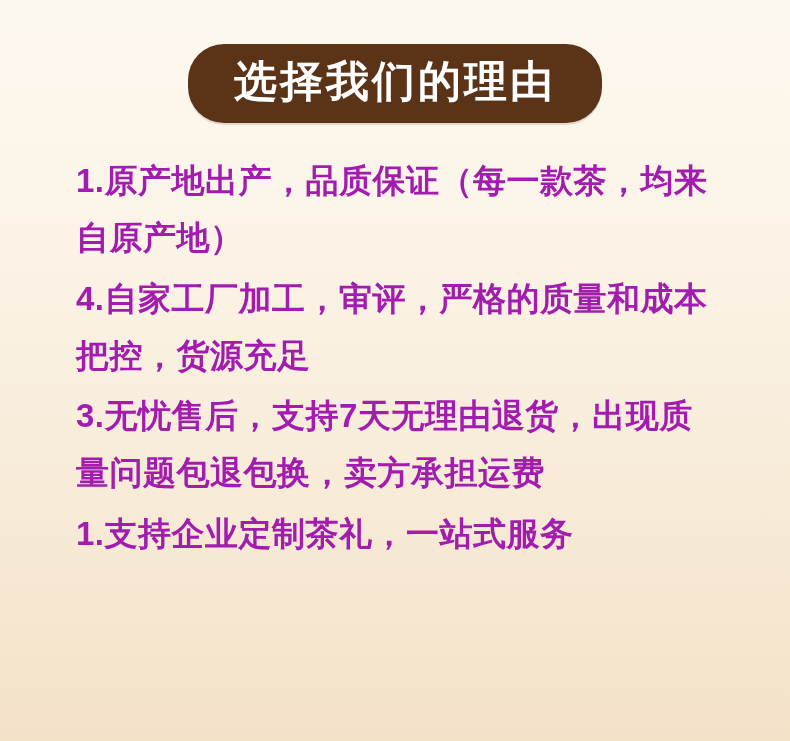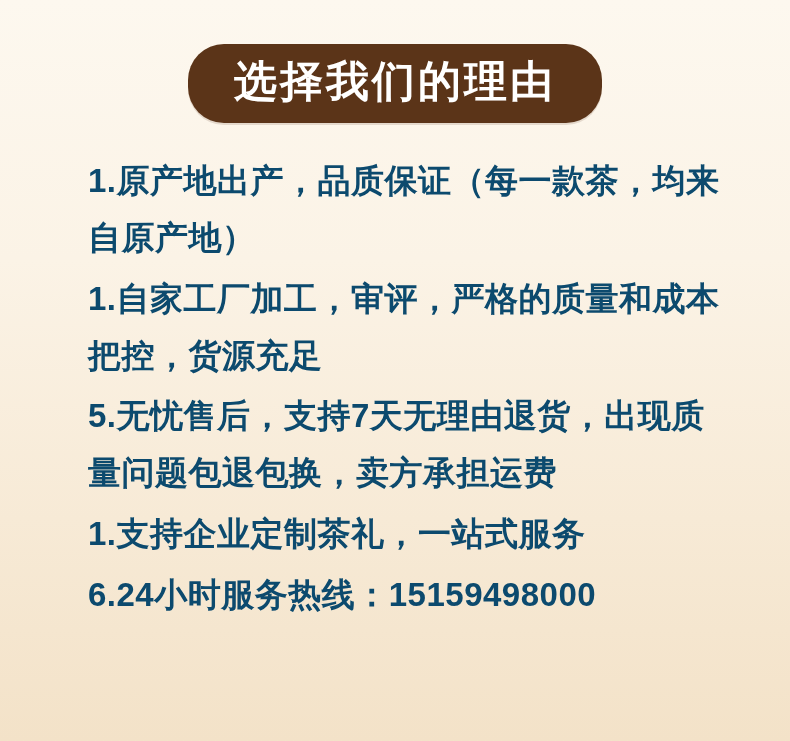--- a/index.html
+++ b/index.html
@@ -35,39 +35,38 @@
     letter-spacing: 3px;
     line-height: 1.1;
     white-space: nowrap;
     box-shadow: 0 2px 0 rgba(91,52,24,0.15);
   }
   .list {
     margin-top: 30px;
     padding: 0 66px 0 76px;
   }
   .item {
-    color: #0c4a6e;
+    color: #a21caf;
     font-size: 33px;
     font-weight: bold;
     line-height: 1.72;
     letter-spacing: 0.5px;
     text-indent: 0;
-    margin: 0 0 4px 12px;
+    margin: 0 0 4px 0;
   }
 </style>
 </head>
 <body>
 
 <div class="page">
 
   <div class="title-wrap">
     <div class="title-pill">选择我们的理由</div>
   </div>
 
   <div class="list">
     <p class="item">1.原产地出产，品质保证（每一款茶，均来自原产地）</p>
-    <p class="item">1.自家工厂加工，审评，严格的质量和成本把控，货源充足</p>
-    <p class="item">5.无忧售后，支持7天无理由退货，出现质量问题包退包换，卖方承担运费</p>
+    <p class="item">4.自家工厂加工，审评，严格的质量和成本把控，货源充足</p>
+    <p class="item">3.无忧售后，支持7天无理由退货，出现质量问题包退包换，卖方承担运费</p>
     <p class="item">1.支持企业定制茶礼，一站式服务</p>
-    <p class="item">6.24小时服务热线：15159498000</p>
   </div>
 
 </div>
 
 </body></html>

